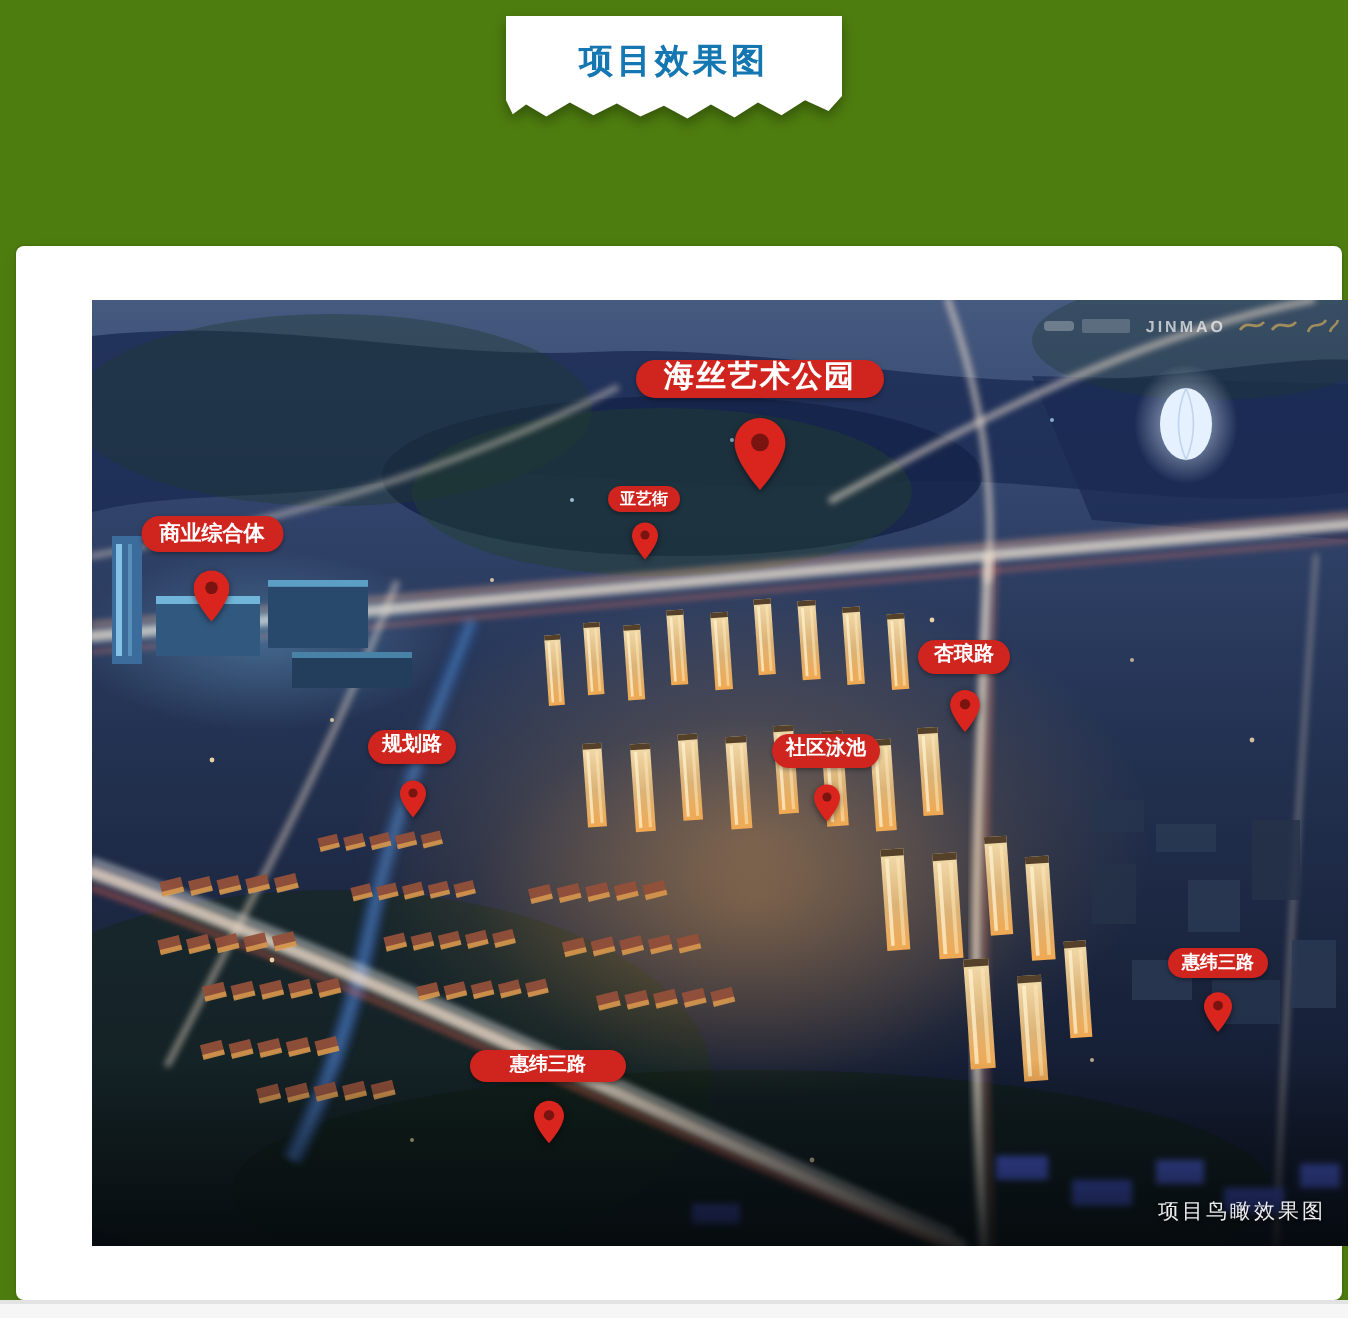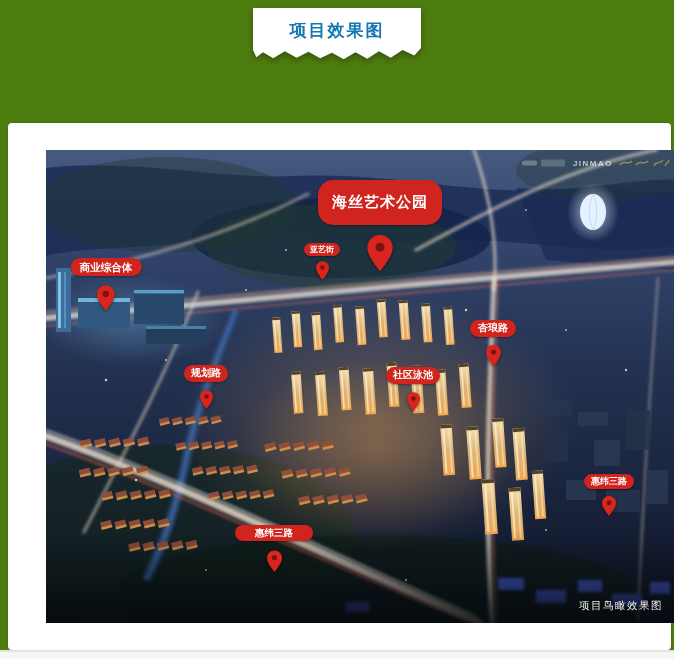--- a/index.html
+++ b/index.html
@@ -29,29 +29,29 @@
 
   
   .pin { position:absolute; display:flex; flex-direction:column; align-items:center;
          transform:translateX(-50%); z-index:3; }
   .badge { background:#d0241e; color:#ffffff; font-weight:bold; white-space:nowrap;
            border-radius:10px; padding:2px 7px; font-size:10px; line-height:1.25;
            box-shadow:0 1px 2px rgba(0,0,0,.35); }
   .pin-glyph { filter:drop-shadow(0 1px 1.5px rgba(0,0,0,.5)); }
 
   .pin-haisi    { left:334px; top:30px; }
-  .pin-haisi .badge { font-size:15px; padding:13px 14px; border-radius:15px; letter-spacing:1px;font-family:Liberation Serif, serif; }
+  .pin-haisi .badge { font-size:15px; padding:0 14px; border-radius:15px; letter-spacing:1px;font-family:Liberation Serif, serif; }
   .pin-haisi .pin-glyph { margin-top:10px; }
   .pin-shangye  { left:60px;  top:108px; }
   .pin-shangye .badge { font-size:10.5px; padding:2.5px 9px; border-radius:11px; }
   .pin-shangye .pin-glyph { margin-top:9px; }
   .pin-yayi     { left:276px; top:93px; }
   .pin-yayi .badge { font-size:8px; padding:1.5px 6px; }
   .pin-yayi .pin-glyph { margin-top:5px; }
-  .pin-xinglang { left:447px; top:170px; }
+  .pin-xinglang { left:436px; top:170px; }
   .pin-xinglang .badge { font-size:10px; padding:2px 8px; }
   .pin-xinglang .pin-glyph { margin-top:8px; }
   .pin-guihua   { left:160px; top:215px; }
   .pin-guihua .pin-glyph { margin-top:8px; }
   .pin-youeryuan{ left:204px; top:215px; }
   .pin-youeryuan .pin-glyph { margin-top:8px; }
   .pin-yongchi  { left:367px; top:217px; }
   .pin-yongchi .pin-glyph { margin-top:8px; }
   .pin-hudong   { left:563px; top:324px; }
   .pin-hudong .badge { font-size:9px; padding:2px 7px; }

